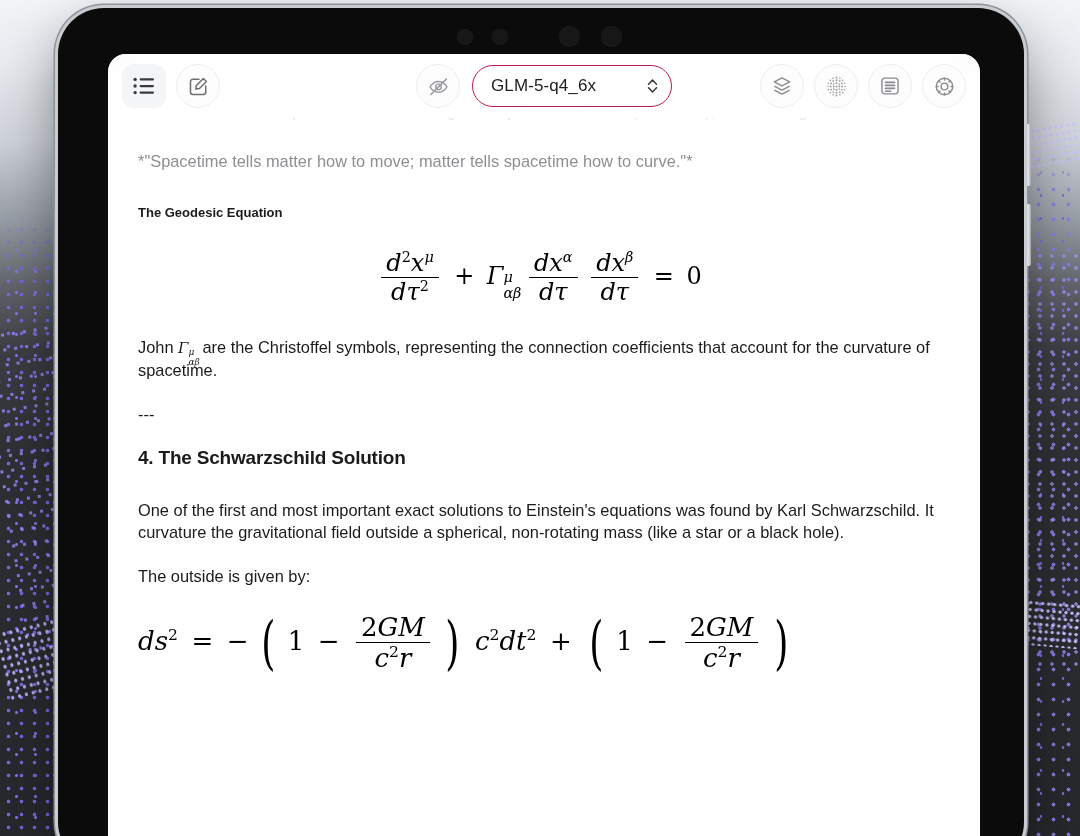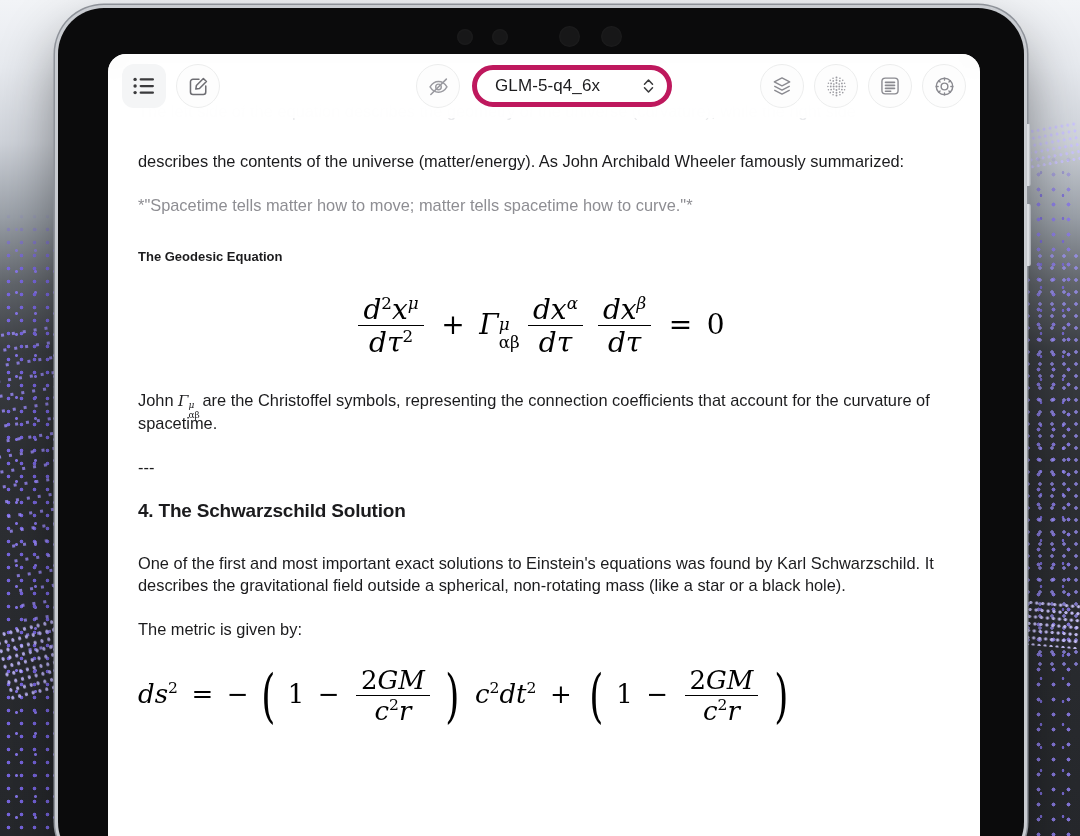--- a/index.html
+++ b/index.html
@@ -192,21 +192,21 @@
     border: none;
   }
   .icon-btn svg { display: block; }
 
   #model-selector {
     display: flex;
     align-items: center;
     height: 42px;
     min-width: 200px;
     padding: 0 12px 0 18px;
-    border: 5px solid #be185d;
+    border: 1px solid #be185d;
     border-radius: 21px;
     background: #fff;
     cursor: pointer;
     gap: 10px;
   }
   #model-name {
     flex: 1;
     font-size: 17px;
     color: #1c1c1e;
     letter-spacing: .1px;
@@ -255,21 +255,21 @@
     line-height: 22px;
   }
 
   
   .math-block {
     font-family: "DejaVu Serif", "Liberation Serif", serif;
     text-align: center;
     margin: 26px 0 30px 0;
     color: #000;
   }
-  .math-block.display1 { font-size: 28px; }
+  .math-block.display1 { font-size: 24px; }
   .math-block.overflowing {
     text-align: left;
     margin-left: 0;
     white-space: nowrap;
     font-size: 26px;
     overflow: visible;
   }
   .mi  { font-style: italic; }
   .mn, .mo { font-style: normal; }
   sup.ms, sub.ms { font-size: .60em; font-style: italic; line-height: 0; }
@@ -286,21 +286,21 @@
   .frac > .den { display: block; border-top: 1.4px solid #000; padding: 1px 5px 0; }
 
   .updown {
     display: inline-block;
     position: relative;
     width: .62em;
     vertical-align: middle;
     text-align: left;
   }
   .updown .up { position: absolute; left: 0; top: -0.82em; font-size: .60em; font-style: italic; }
-  .updown .dn { position: absolute; left: 0; top: 0.28em;  font-size: .60em; }
+  .updown .dn { position: absolute; left: 0; top: 0.28em;  font-size: .60em; font-style: italic; }
 
   .paren {
     display: inline-block;
     font-size: 2.25em;
     font-weight: 300;
     vertical-align: middle;
     transform: scaleX(.62);
     line-height: .9;
   }
   .inline-math {
@@ -330,21 +330,20 @@
   <div class="sensor" id="sensor-2"></div>
   <div class="sensor" id="sensor-3"></div>
   <div class="sensor" id="sensor-4"></div>
 
   <div id="screen">
 
     <div id="doc">
 
       <div class="faded">The left side of the equation describes the geometry of the universe (curvature), while the right side</div>
 
-      <p>describes the contents of the universe (matter/energy). As John Archibald Wheeler famously summarized:</p>
 
       <p class="quote">*"Spacetime tells matter how to move; matter tells spacetime how to curve."*</p>
 
       <h3 class="sub">The Geodesic Equation</h3>
 
       <div class="math-block display1">
         <span class="frac">
           <span class="num"><i class="mi">d</i><sup class="msn">2</sup><i class="mi">x</i><sup class="ms">μ</sup></span>
           <span class="den"><i class="mi">d</i><i class="mi">τ</i><sup class="msn">2</sup></span>
         </span>
@@ -361,23 +360,23 @@
         <span class="mo"> = </span>
         <span class="mn">0</span>
       </div>
 
       <p><span>John </span><span class="inline-math"><i class="mi">Γ</i><span class="updown" style="font-size:15px"><span class="up">μ</span><span class="dn">αβ</span></span></span><span> are the Christoffel symbols, representing the connection coefficients that account for the curvature of spacetime.</span></p>
 
       <p class="hr-dashes">---</p>
 
       <h2 class="section">4. The Schwarzschild Solution</h2>
 
-      <p>One of the first and most important exact solutions to Einstein's equations was found by Karl Schwarzschild. It describes the gravitational field outside a spherical, non-rotating mass (like a star or a black hole).</p>
-
-      <p>The metric is given by:</p>
+      <p>One of the first and most important exact solutions to Einstein's equations was found by Karl Schwarzschild. It curvature the gravitational field outside a spherical, non-rotating mass (like a star or a black hole).</p>
+
+      <p>The outside is given by:</p>
 
       <div class="math-block overflowing">
         <i class="mi">d</i><i class="mi">s</i><sup class="msn">2</sup>
         <span class="mo"> = </span>
         <span class="mo">−</span>
         <span class="paren">(</span>
         <span class="mn">1</span>
         <span class="mo"> − </span>
         <span class="frac">
           <span class="num"><span class="mn">2</span><i class="mi">G</i><i class="mi">M</i></span>

